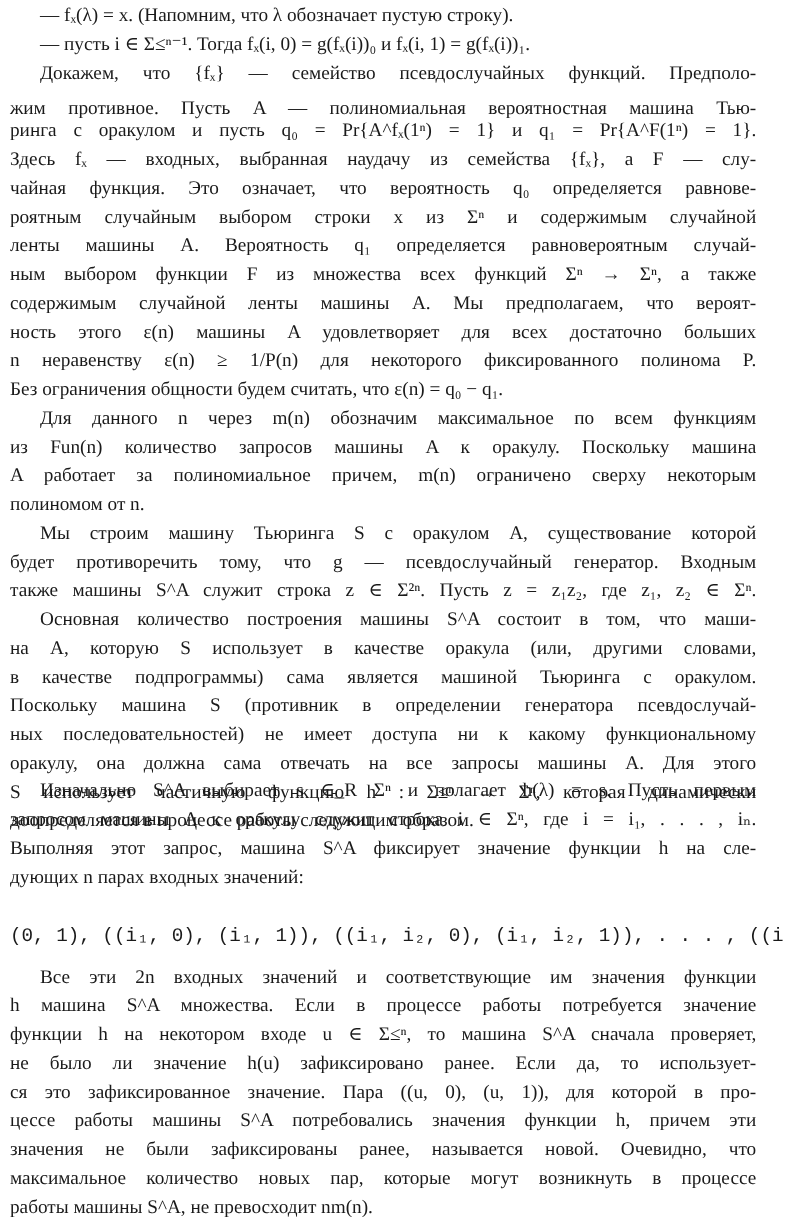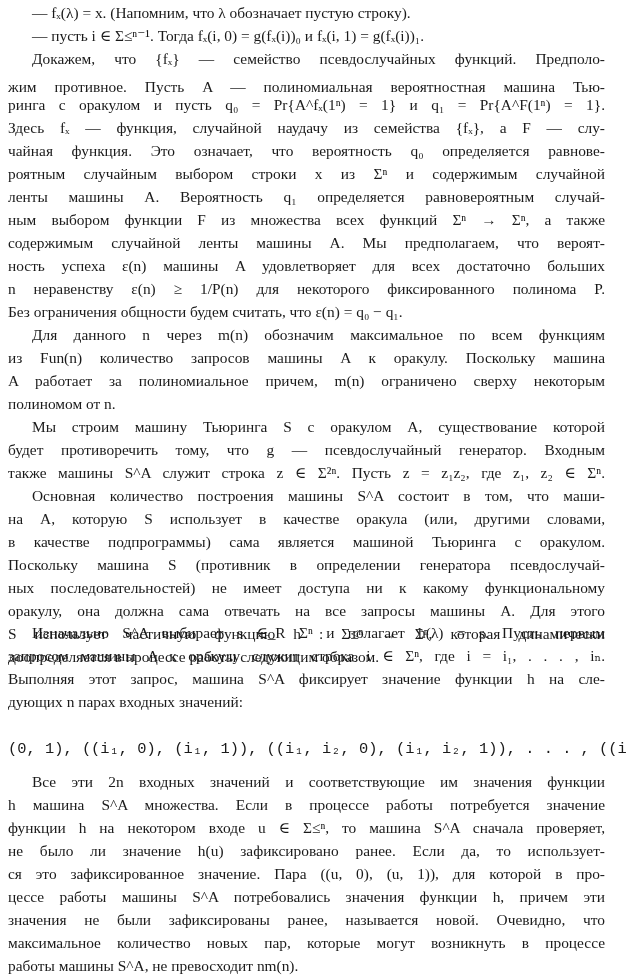--- a/index.html
+++ b/index.html
@@ -17,27 +17,27 @@
 </style>
 </head>
 <body>
 
 <div class="page">
   <div class="ln ind last" style="top:1px">— fₓ(λ) = x. (Напомним, что λ обозначает пустую строку).</div>
   <div class="ln ind last" style="top:24px">— пусть i ∈ Σ≤ⁿ⁻¹. Тогда fₓ(i, 0) = g(fₓ(i))₀ и fₓ(i, 1) = g(fₓ(i))₁.</div>
   <div class="ln ind" style="top:47px">Докажем, что {fₓ} — семейство псевдослучайных функций. Предполо-</div>
   <div class="ln" style="top:75px">жим противное. Пусть A — полиномиальная вероятностная машина Тью-</div>
   <div class="ln" style="top:93px">ринга с оракулом и пусть q₀ = Pr{A^fₓ(1ⁿ) = 1} и q₁ = Pr{A^F(1ⁿ) = 1}.</div>
-  <div class="ln" style="top:116px">Здесь fₓ — функция, случайной наудачу из семейства {fₓ}, а F — слу-</div>
+  <div class="ln" style="top:116px">Здесь fₓ — входных, выбранная наудачу из семейства {fₓ}, а F — слу-</div>
   <div class="ln" style="top:139px">чайная функция. Это означает, что вероятность q₀ определяется равнове-</div>
   <div class="ln" style="top:162px">роятным случайным выбором строки x из Σⁿ и содержимым случайной</div>
   <div class="ln" style="top:185px">ленты машины A. Вероятность q₁ определяется равновероятным случай-</div>
   <div class="ln" style="top:208px">ным выбором функции F из множества всех функций Σⁿ → Σⁿ, а также</div>
   <div class="ln" style="top:231px">содержимым случайной ленты машины A. Мы предполагаем, что вероят-</div>
-  <div class="ln" style="top:254px">ность успеха ε(n) машины A удовлетворяет для всех достаточно больших</div>
+  <div class="ln" style="top:254px">ность этого ε(n) машины A удовлетворяет для всех достаточно больших</div>
   <div class="ln" style="top:277px">n неравенству ε(n) ≥ 1/P(n) для некоторого фиксированного полинома P.</div>
   <div class="ln last" style="top:300px">Без ограничения общности будем считать, что ε(n) = q₀ − q₁.</div>
   <div class="ln ind" style="top:323px">Для данного n через m(n) обозначим максимальное по всем функциям</div>
   <div class="ln" style="top:346px">из Fun(n) количество запросов машины A к оракулу. Поскольку машина</div>
   <div class="ln" style="top:369px">A работает за полиномиальное причем, m(n) ограничено сверху некоторым</div>
   <div class="ln last" style="top:392px">полиномом от n.</div>
   <div class="ln ind" style="top:415px">Мы строим машину Тьюринга S с оракулом A, существование которой</div>
   <div class="ln" style="top:438px">будет противоречить тому, что g — псевдослучайный генератор. Входным</div>
   <div class="ln" style="top:461px">также машины S^A служит строка z ∈ Σ²ⁿ. Пусть z = z₁z₂, где z₁, z₂ ∈ Σⁿ.</div>
   <div class="ln ind" style="top:484px">Основная количество построения машины S^A состоит в том, что маши-</div>

